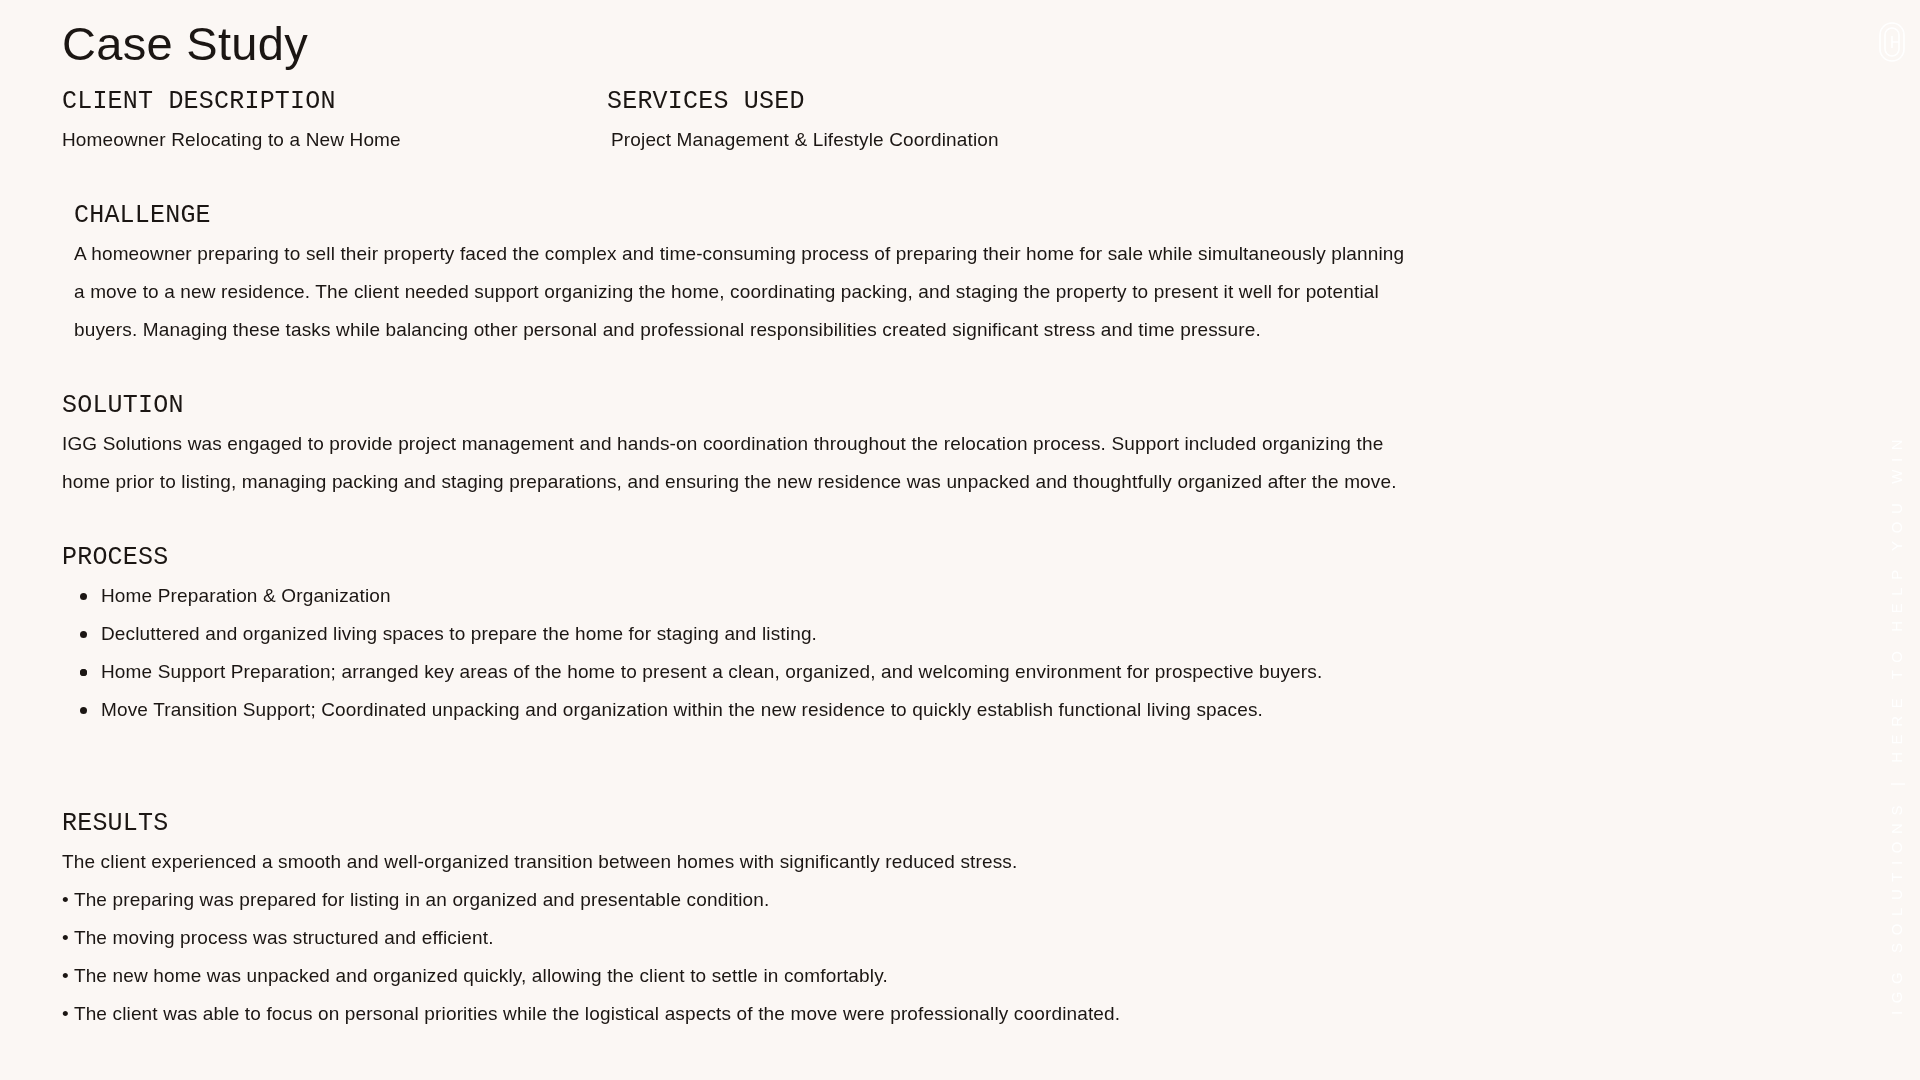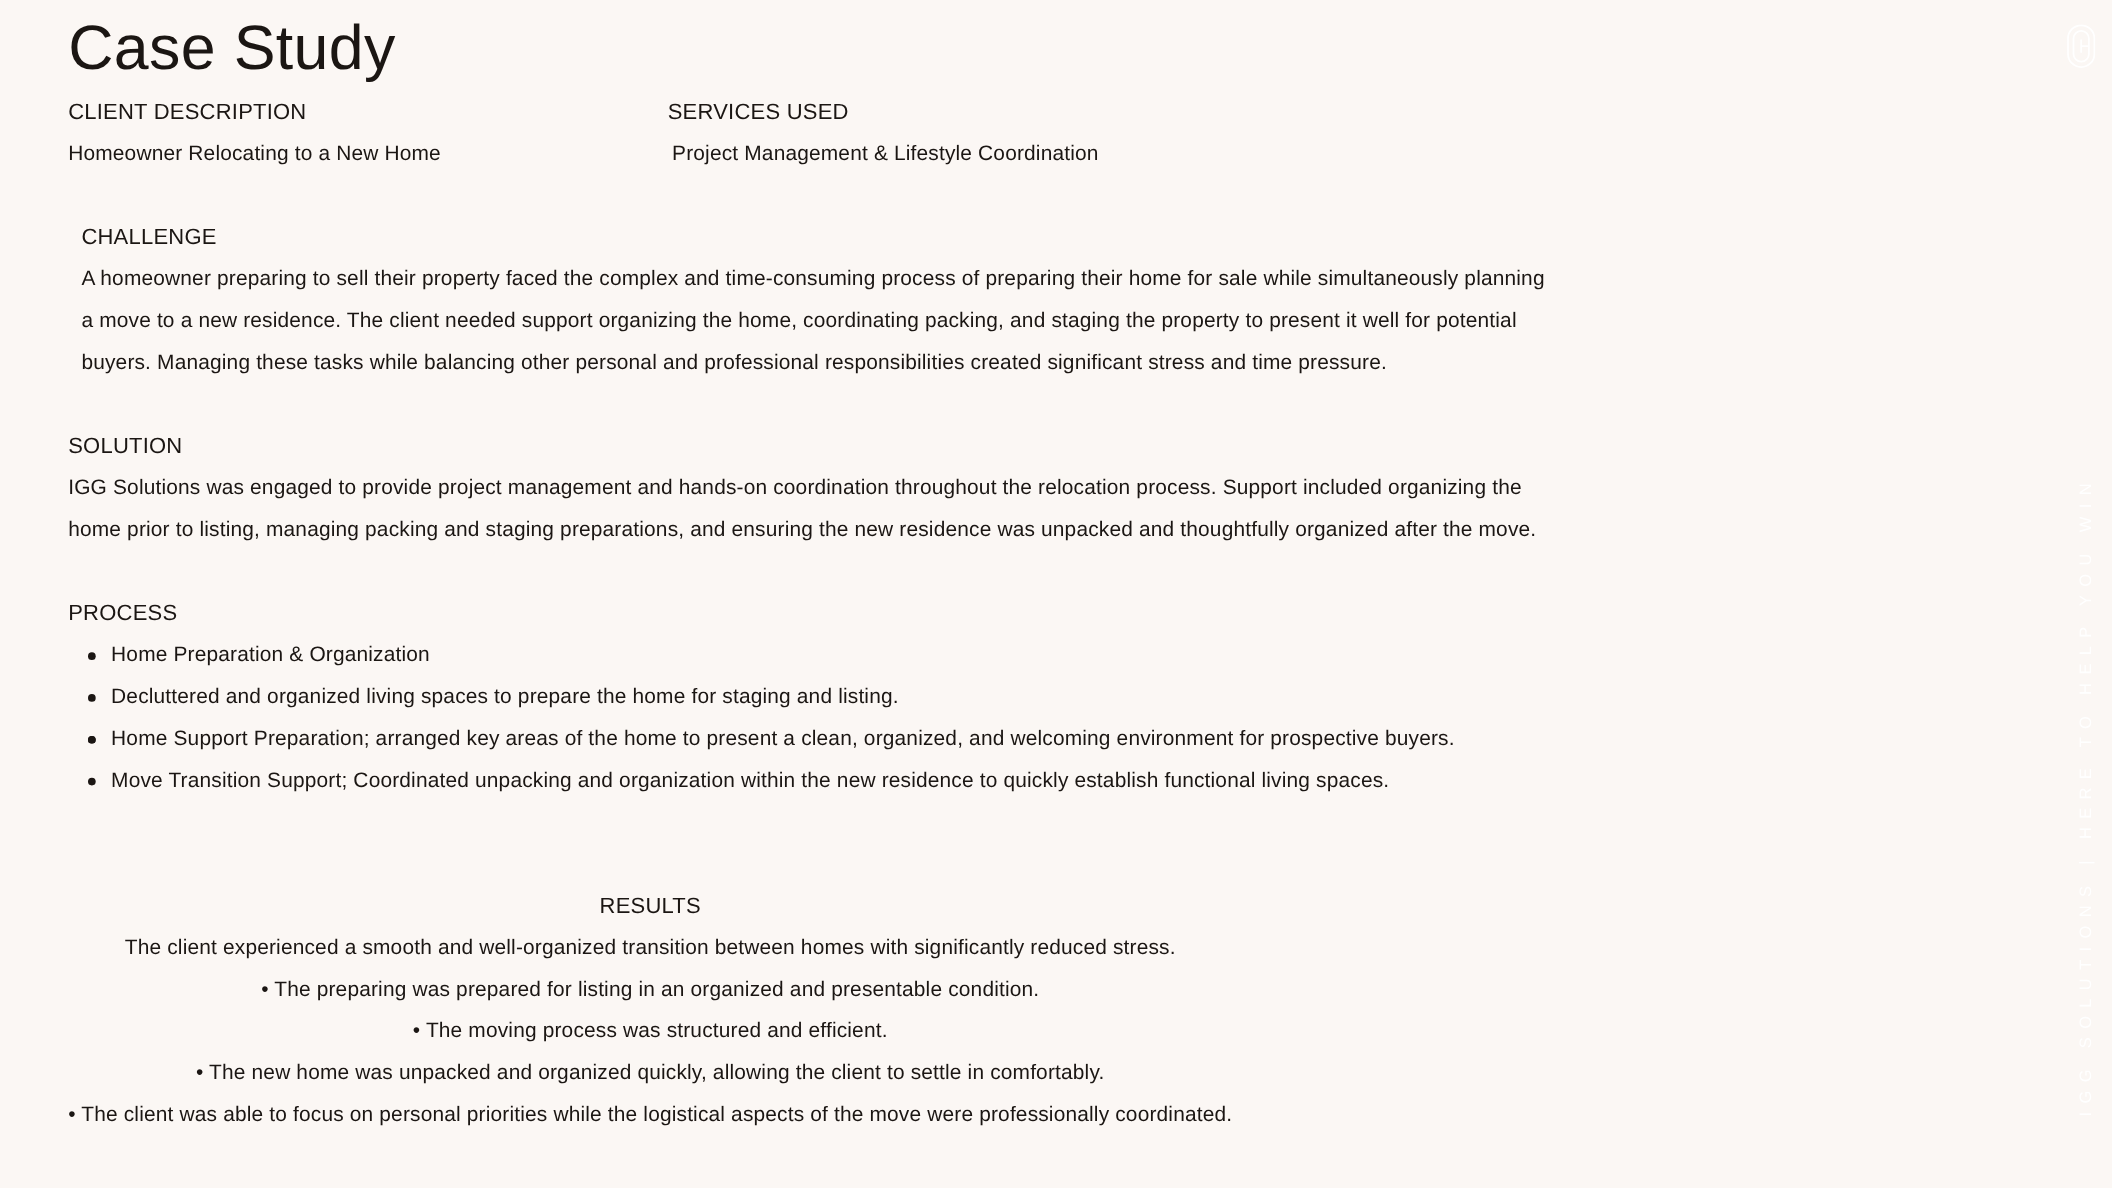--- a/index.html
+++ b/index.html
@@ -4,32 +4,32 @@
 <style>
   html, body { margin:0; padding:0; }
   body {
     width:1920px; height:1080px; overflow:hidden; position:relative;
     background:#FBF7F4; color:#1B1613;
     font-family:"Liberation Sans", "DejaVu Sans", sans-serif;
   }
   .page { position:absolute; left:62px; top:0; width:1780px; }
   .title {
     position:absolute; left:0; top:16px; margin:0;
-    font-size:57px; font-weight:400; letter-spacing:0.3px; line-height:56px;
+    font-size:47px; font-weight:400; letter-spacing:0.3px; line-height:56px;
   }
-  .label { font-size:20px; line-height:38px; letter-spacing:0.2px; text-transform:uppercase; white-space:nowrap; }
+  .label { font-size:25px; line-height:38px; letter-spacing:0.2px; text-transform:uppercase; white-space:nowrap;font-family:Liberation Mono, monospace; }
   .text { font-size:19px; line-height:38px; letter-spacing:0.15px; white-space:nowrap; }
   .abs { position:absolute; }
   .col-client { left:0; top:83px; }
   .col-services { left:545px; top:83px; }
   .col-services .text { padding-left:4px; }
   .sec-challenge { left:0; top:197px;margin-left:12px; }
   .sec-solution { left:0; top:387px; }
   .sec-process { left:0; top:539px; }
-  .sec-results { left:0; top:805px;text-align:center; }
+  .sec-results { left:0; top:805px; }
   ul.process { list-style:none; margin:0; padding:0; }
   ul.process li { position:relative; padding-left:39px; }
   ul.process li .dot {
     position:absolute; left:18px; top:16px; width:7px; height:7px; border-radius:50%; background:#1B1613;
   }
   .logo { position:absolute; left:1879px; top:22px; width:26px; height:40px; }
   .tagline {
     position:absolute; left:1897px; top:1015px;
     transform-origin:0 0; transform:rotate(-90deg);
     color:#FFFFFF; font-size:15px; letter-spacing:7.6px; white-space:nowrap;

